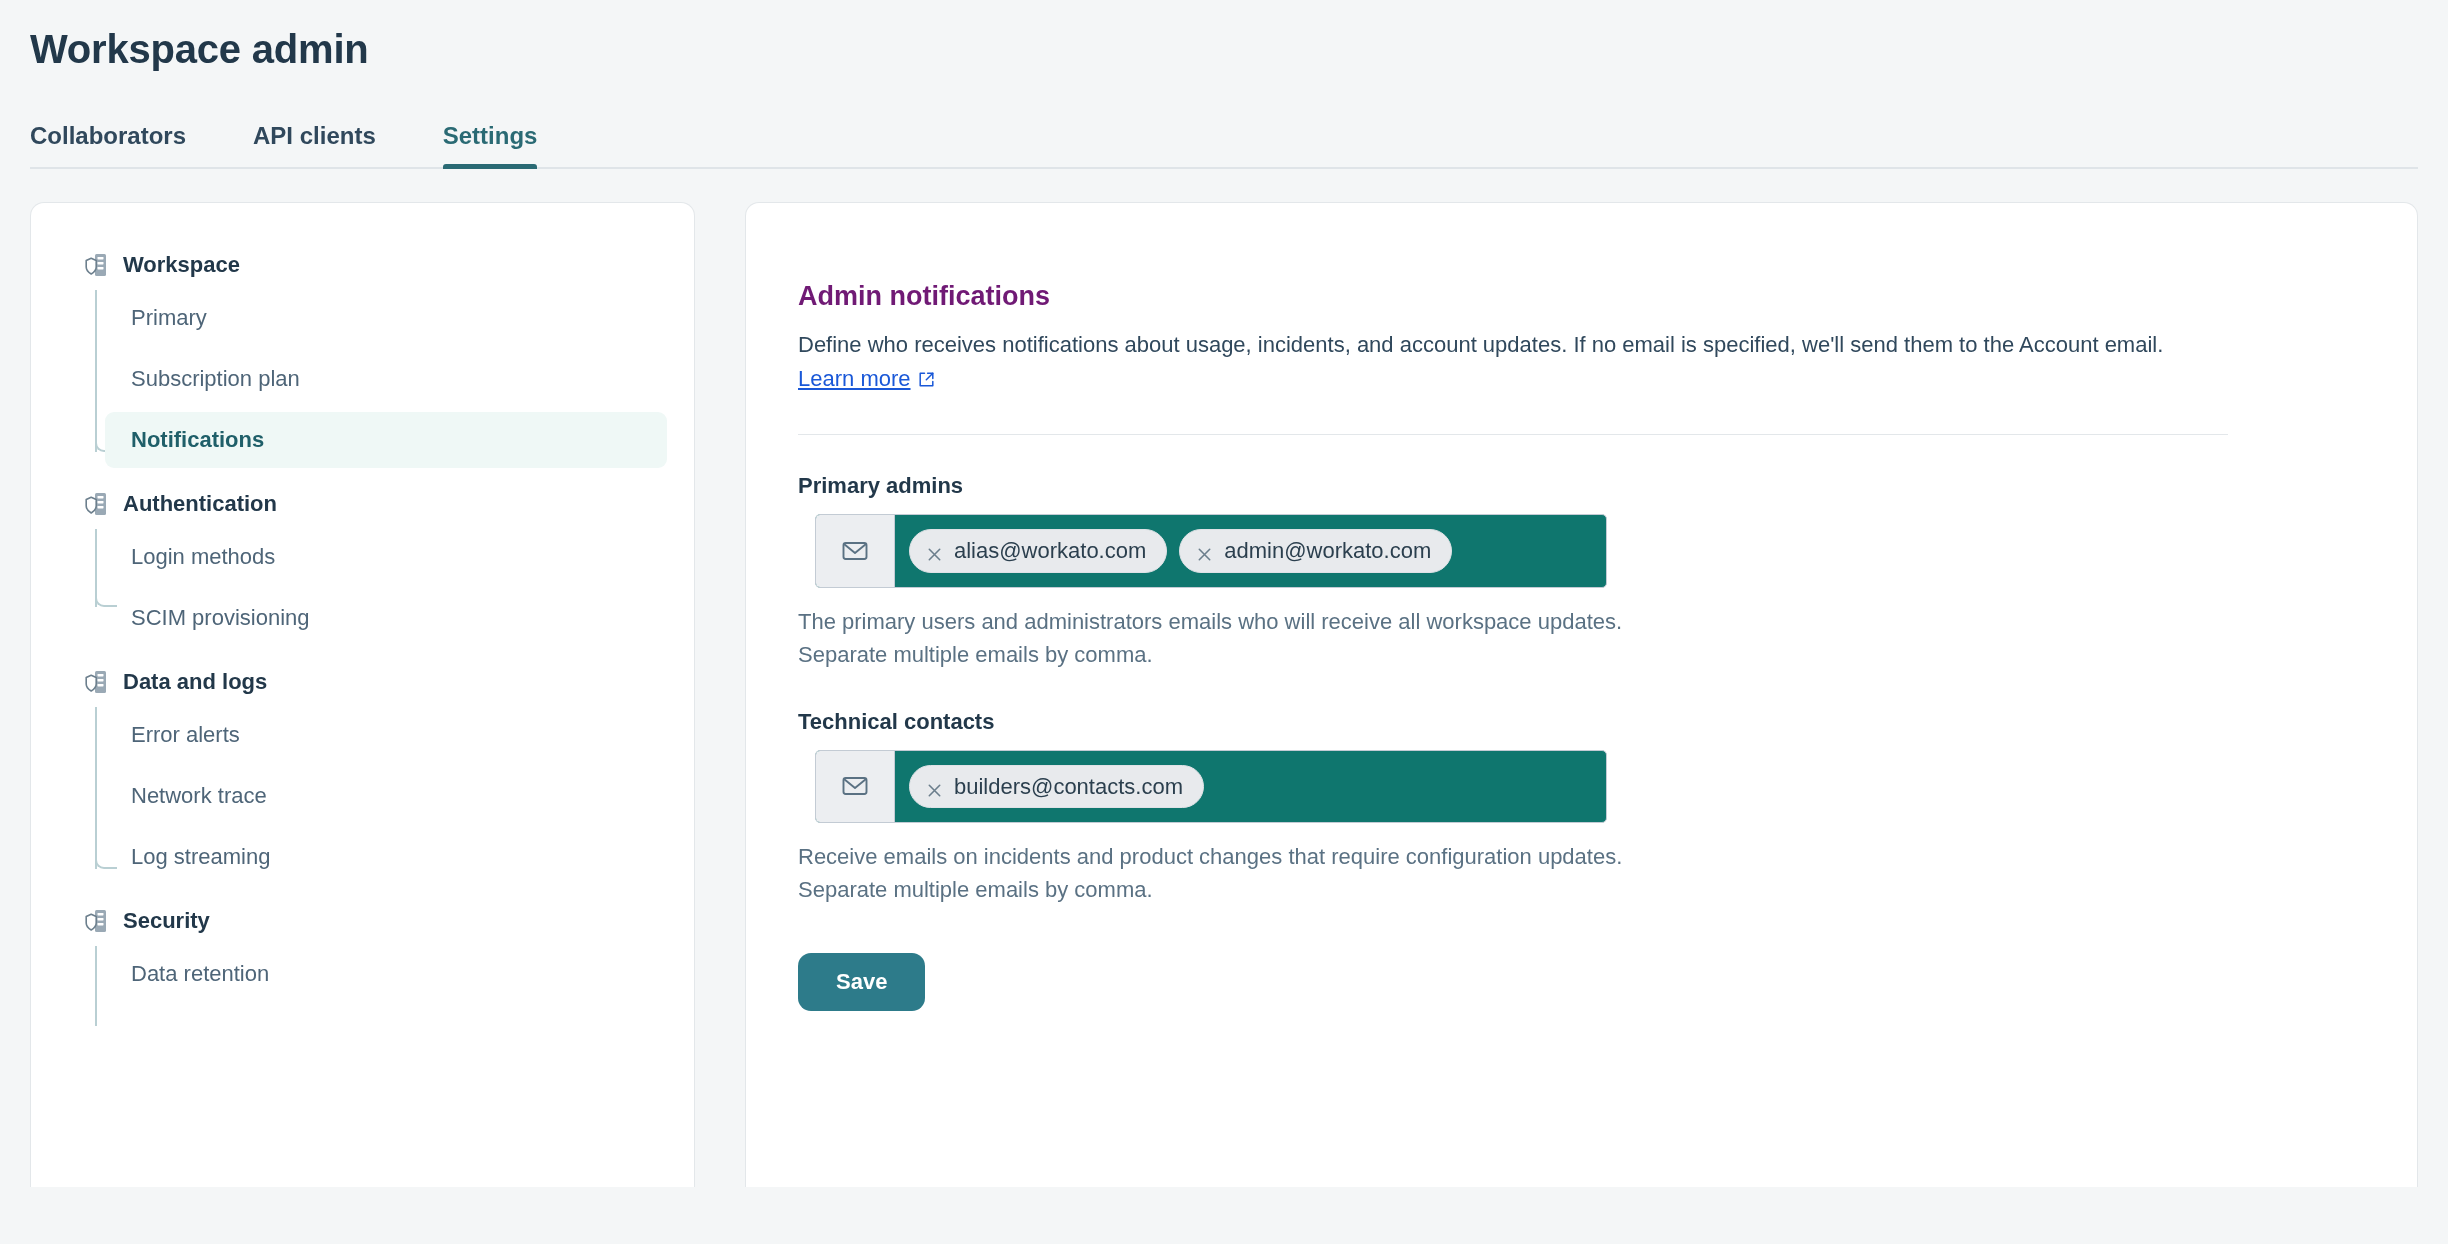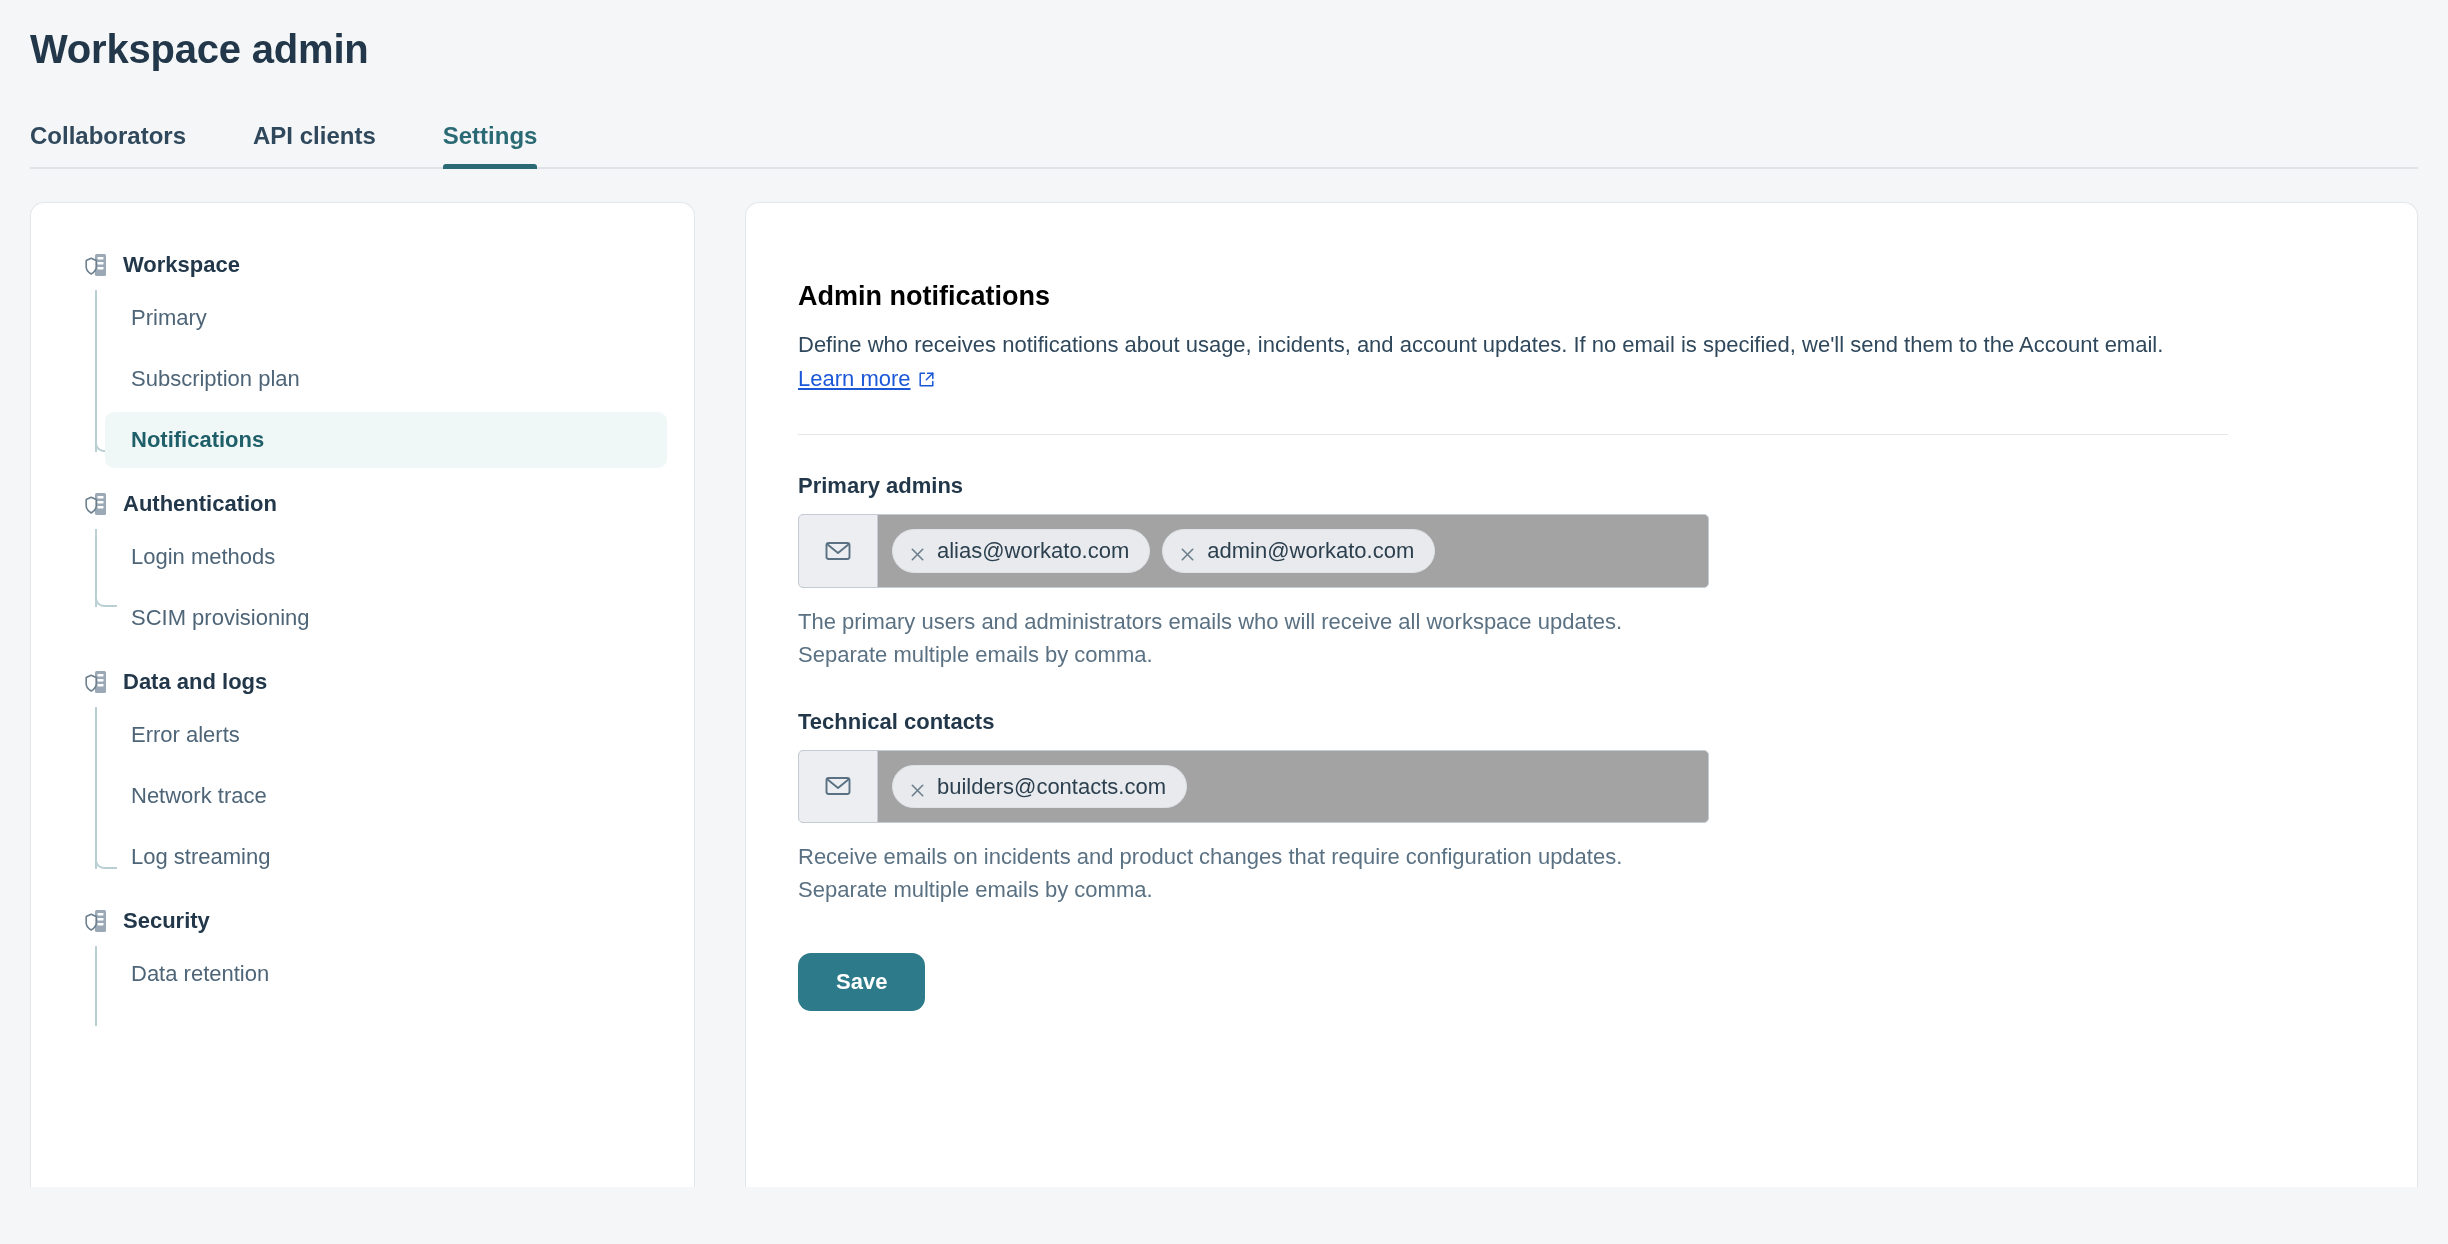--- a/index.html
+++ b/index.html
@@ -157,21 +157,21 @@
     border-bottom: none;
     padding: 78px 0 0 0;
     height: 985px;
     overflow: hidden;
   }
   .main-inner { padding: 0 52px 0 52px; }
 
   .section-title {
     font-size: 27px;
     font-weight: bold;
-    color: #000000;
+    color: #701a75;
     margin-bottom: 16px;
   }
   .section-desc {
     font-size: 22px;
     line-height: 1.55;
     color: #30485c;
     max-width: 1440px;
   }
   .learn-link {
     color: #1a58d8;
@@ -201,23 +201,24 @@
     font-weight: bold;
     color: #22384a;
     margin-bottom: 15px;
   }
 
   .email-input {
     display: flex;
     align-items: stretch;
     border: 1px solid #c3cbd4;
     border-radius: 5px;
-    background: #a3a3a3;
-    width: 911px;
+    background: #0f766e;
+    width: 792px;
     min-height: 70px;
+    margin-left: 17px;
   }
   .input-prefix {
     flex: 0 0 79px;
     background: #eceef1;
     border-right: 1px solid #c3cbd4;
     border-radius: 4px 0 0 4px;
     display: flex;
     align-items: center;
     justify-content: center;
   }

